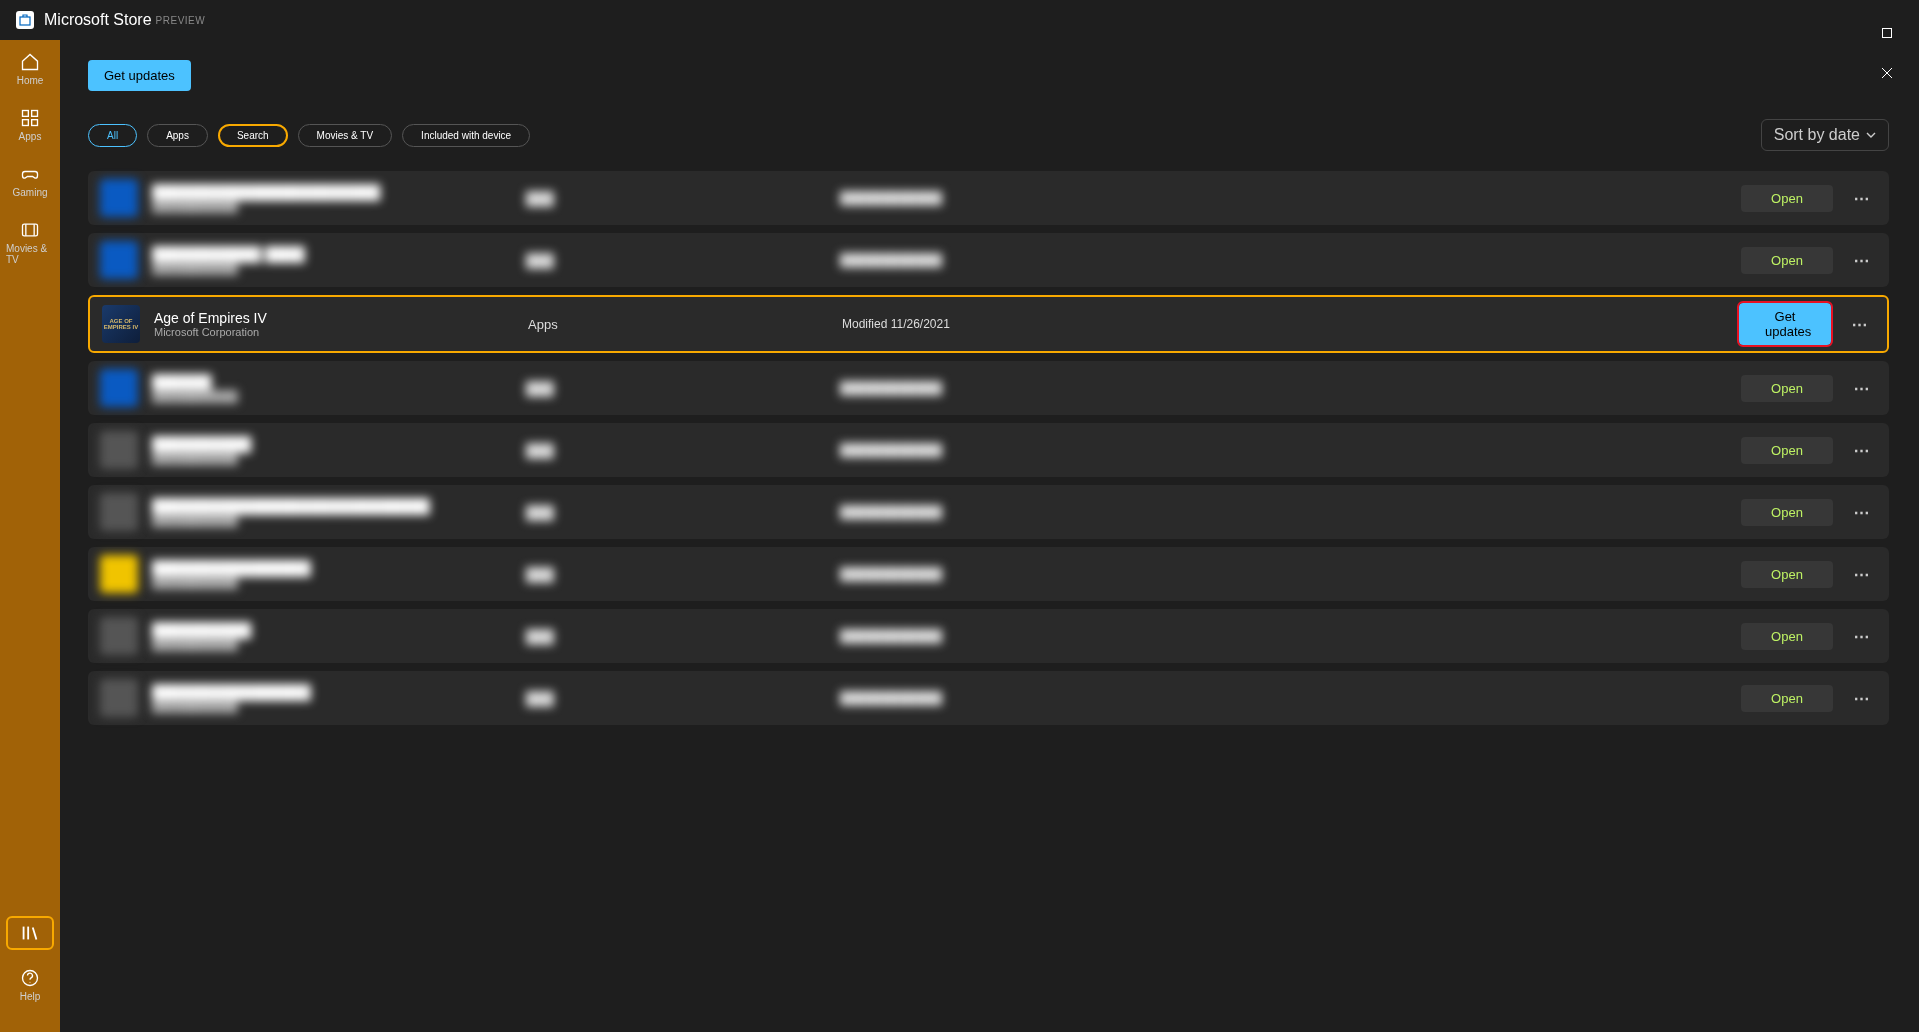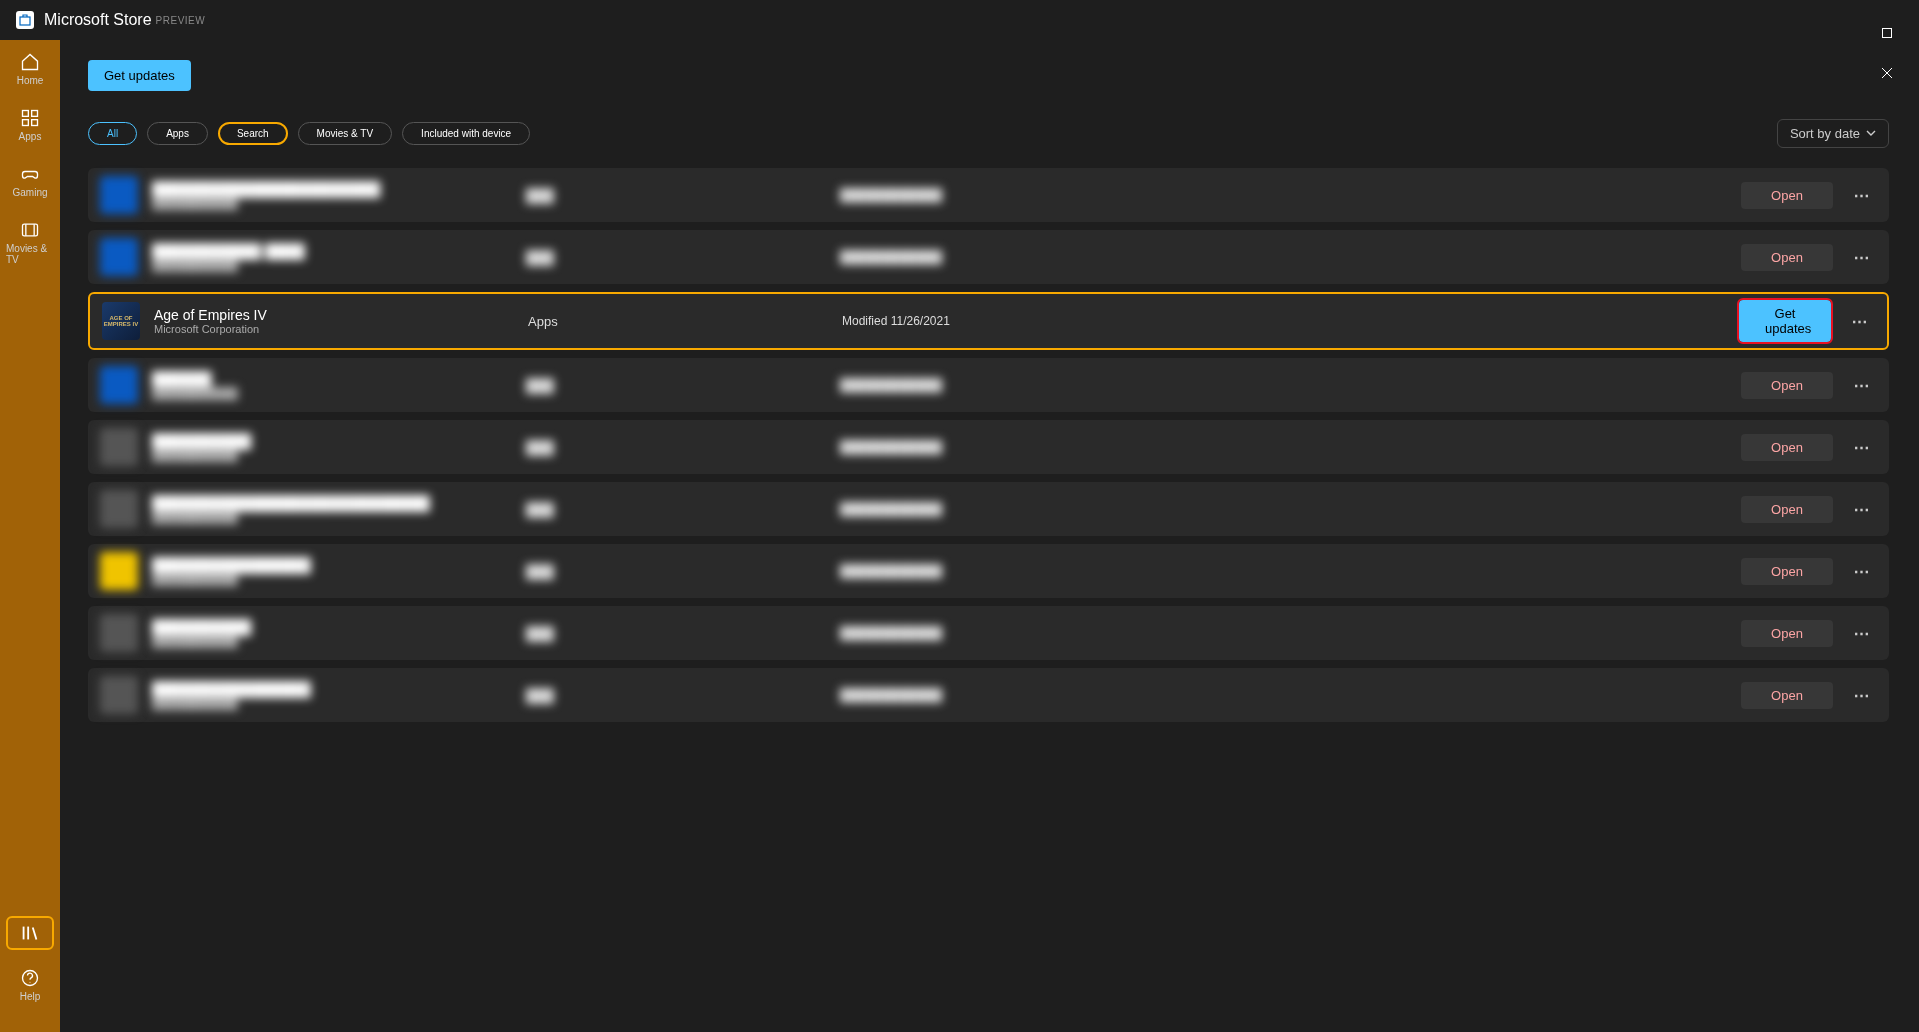--- a/index.html
+++ b/index.html
@@ -28,33 +28,33 @@
 .page-title { font-size: 26px; font-weight: 600; margin-bottom: 24px; }
 .subheader { display: flex; justify-content: space-between; align-items: flex-start; margin-bottom: 28px; }
 .subtitle { font-size: 14px; font-weight: 600; }
 .subdesc { font-size: 13px; color: #bdbdbd; margin-top: 6px; }
 .btn-primary { background: #4cc2ff; color: #000; border: none; border-radius: 4px; padding: 8px 16px; font-size: 13px; cursor: pointer; }
 
 .filterrow { display: flex; align-items: center; gap: 10px; margin-bottom: 20px; }
 .pill { border: 1px solid #555; background: transparent; color: #fff; border-radius: 14px; padding: 5px 18px; font-size: 10px; cursor: pointer; }
 .pill.active { border-color: #4cc2ff; color: #4cc2ff; }
 .pill.highlighted { border: 2px solid #f8a900; padding: 4px 17px; }
-.sortwrap { margin-left: auto; border: 1px solid #444; border-radius: 6px; padding: 6px 12px; font-size: 13px; color: #ccc; display: flex; align-items: flex-start; gap: 6px; cursor: pointer; }
+.sortwrap { margin-left: auto; border: 1px solid #444; border-radius: 6px; padding: 6px 12px; font-size: 16px; color: #ccc; display: flex; align-items: flex-start; gap: 6px; cursor: pointer; }
 
 .list { display: flex; flex-direction: column; gap: 8px; }
 .row { background: #2a2a2a; border-radius: 6px; height: 54px; display: flex; align-items: center; padding: 0 12px; gap: 14px; }
 .row.highlighted { border: 2px solid #f8a900; height: 58px; }
 .row .thumb { width: 38px; height: 38px; border-radius: 4px; flex-shrink: 0; }
 .row .meta { width: 360px; display: flex; flex-direction: column; }
 .row .name { font-size: 14px; color: #fff; }
 .row .pub { font-size: 11px; color: #aaa; }
 .row .col-cat { width: 300px; font-size: 13px; color: #ddd; }
 .row .col-mod { width: 300px; font-size: 12px; color: #ddd; }
 .row .spacer { flex: 1; }
-.row .open { background: #373737; border: none; color: #fca5a5; border-radius: 4px; padding: 6px 26px; font-size: 13px; cursor: pointer; width: 92px; }
+.row .open { background: #373737; border: none; color: #bef264; border-radius: 4px; padding: 6px 26px; font-size: 13px; cursor: pointer; width: 92px; }
 .row .open.primary { background: #4cc2ff; color: #000; }
 .row .open.red-outline { outline: 2px solid #e81123; outline-offset: 0; }
 .row .more { width: 30px; text-align: center; color: #ccc; cursor: pointer; font-weight: bold; letter-spacing: 1px; }
 .row.blurred > * { filter: blur(5px); }
 .row.blurred .open, .row.blurred .more { filter: none; }
 .thumb-blue { background: #0a5ac2; }
 .thumb-grey { background: #555; border-radius: 50%; }
 .thumb-yellow { background: #f0c400; border-radius: 50%; }
 .thumb-aoe { background: linear-gradient(135deg,#1a3a6b,#0e1e3a); display:flex; align-items:center; justify-content:center; font-size:6px; color:#d6b86a; text-align:center; font-weight:bold; }
 </style>

